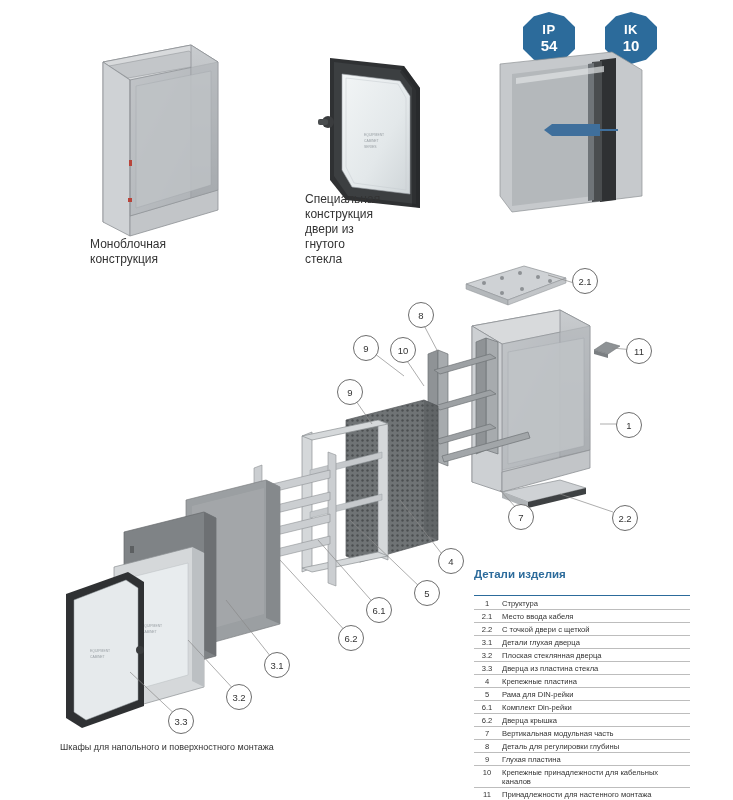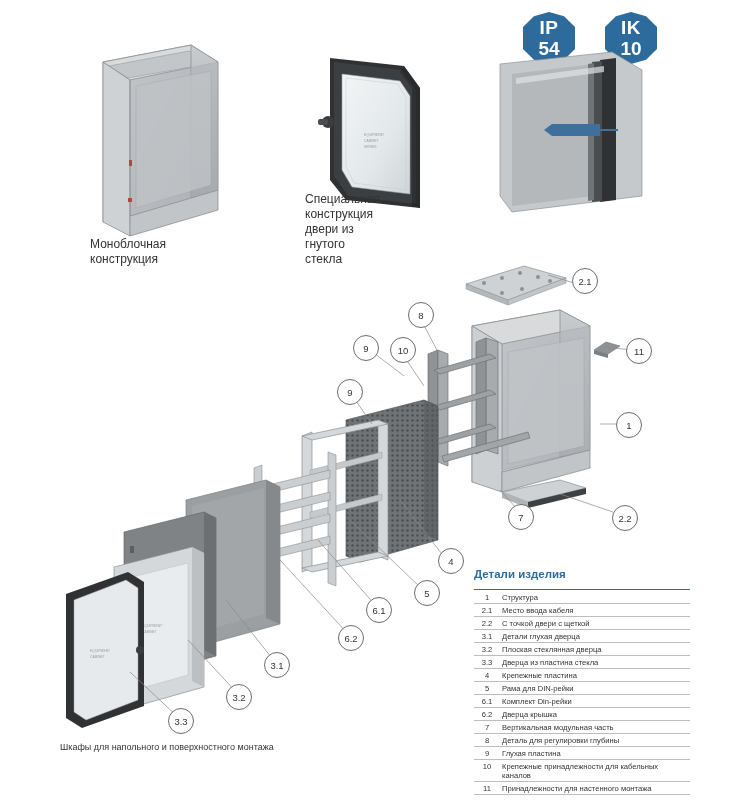--- a/index.html
+++ b/index.html
@@ -14,22 +14,22 @@
   .stage{position:absolute;inset:0;}
 
   
   .badge{
     position:absolute;width:52px;height:52px;
     display:flex;flex-direction:column;align-items:center;justify-content:center;
     color:#fff;font-weight:bold;line-height:1;
     background:#2c6b9b;
     clip-path:polygon(50% 0%,79% 8%,100% 29%,100% 71%,79% 92%,50% 100%,21% 92%,0% 71%,0% 29%,21% 8%);
   }
-  .badge .b1{font-size:19px;letter-spacing:.5px;}
-  .badge .b2{font-size:19px;margin-top:2px;}
+  .badge .b1{font-size:13px;letter-spacing:.5px;}
+  .badge .b2{font-size:15px;margin-top:2px;}
   #badge-ip{left:523px;top:12px;}
   #badge-ik{left:605px;top:12px;}
 
   
   .cap{position:absolute;font-size:12px;line-height:1.25;color:#333;}
   #cap-mono{left:90px;top:237px;width:80px;}
   #cap-door{left:305px;top:192px;width:60px;}
   #cap-seal{left:505px;top:215px;width:95px;}
   #cap-bottom{left:60px;top:742px;width:230px;font-size:9px;}
 
@@ -38,21 +38,21 @@
     position:absolute;width:24px;height:24px;border-radius:50%;
     border:1px solid #6d6d6d;background:#fff;
     font-size:9.5px;color:#333;
     display:flex;align-items:center;justify-content:center;
   }
 
   
   #parts-table{position:absolute;left:474px;top:568px;width:216px;}
   #parts-title{
     color:#2c6b9b;font-size:11.5px;font-weight:bold;
-    border-bottom:1px solid #2c6b9b;padding-bottom:9px;margin-bottom:1px;
+    border-bottom:1px solid #2c6b9b;padding-bottom:15px;margin-bottom:1px;
   }
   table{border-collapse:collapse;width:100%;font-size:7.6px;color:#333;}
   td{border-bottom:1px solid #bdbdbd;padding:1.5px 2px;vertical-align:top;}
   td.num{width:22px;text-align:center;}
 
   
   .draw{position:absolute;}
   svg{display:block;overflow:visible;}
   .lbl-sm{font-size:3.4px;fill:#9aa0a5;}
 </style>

